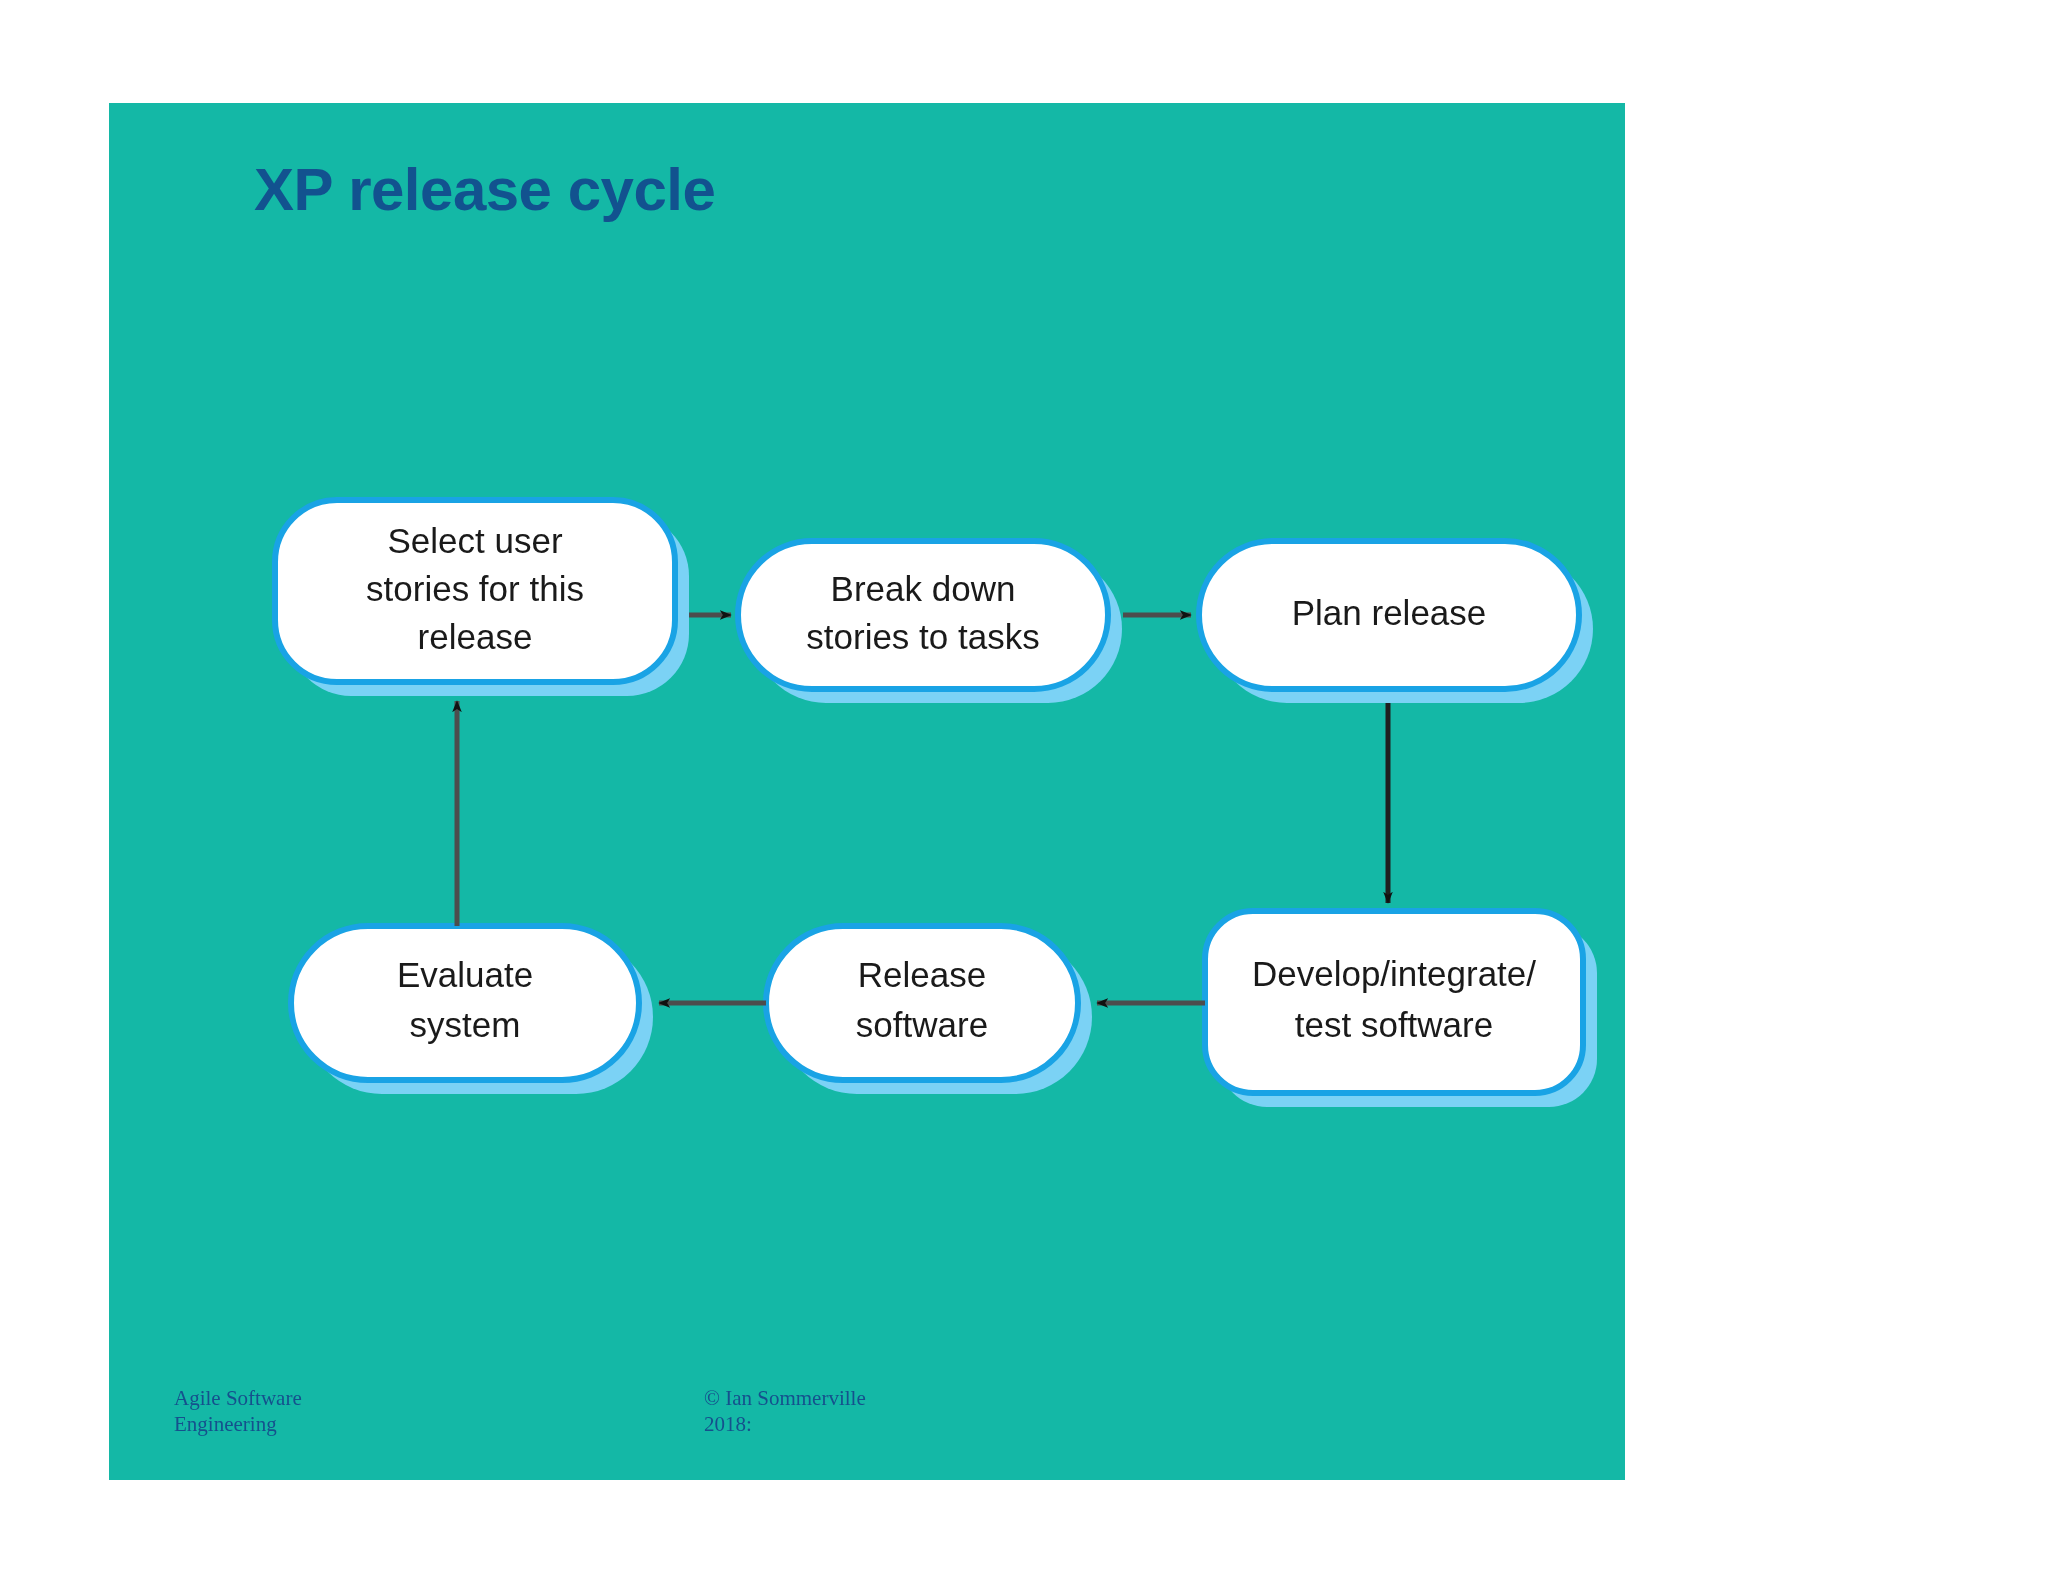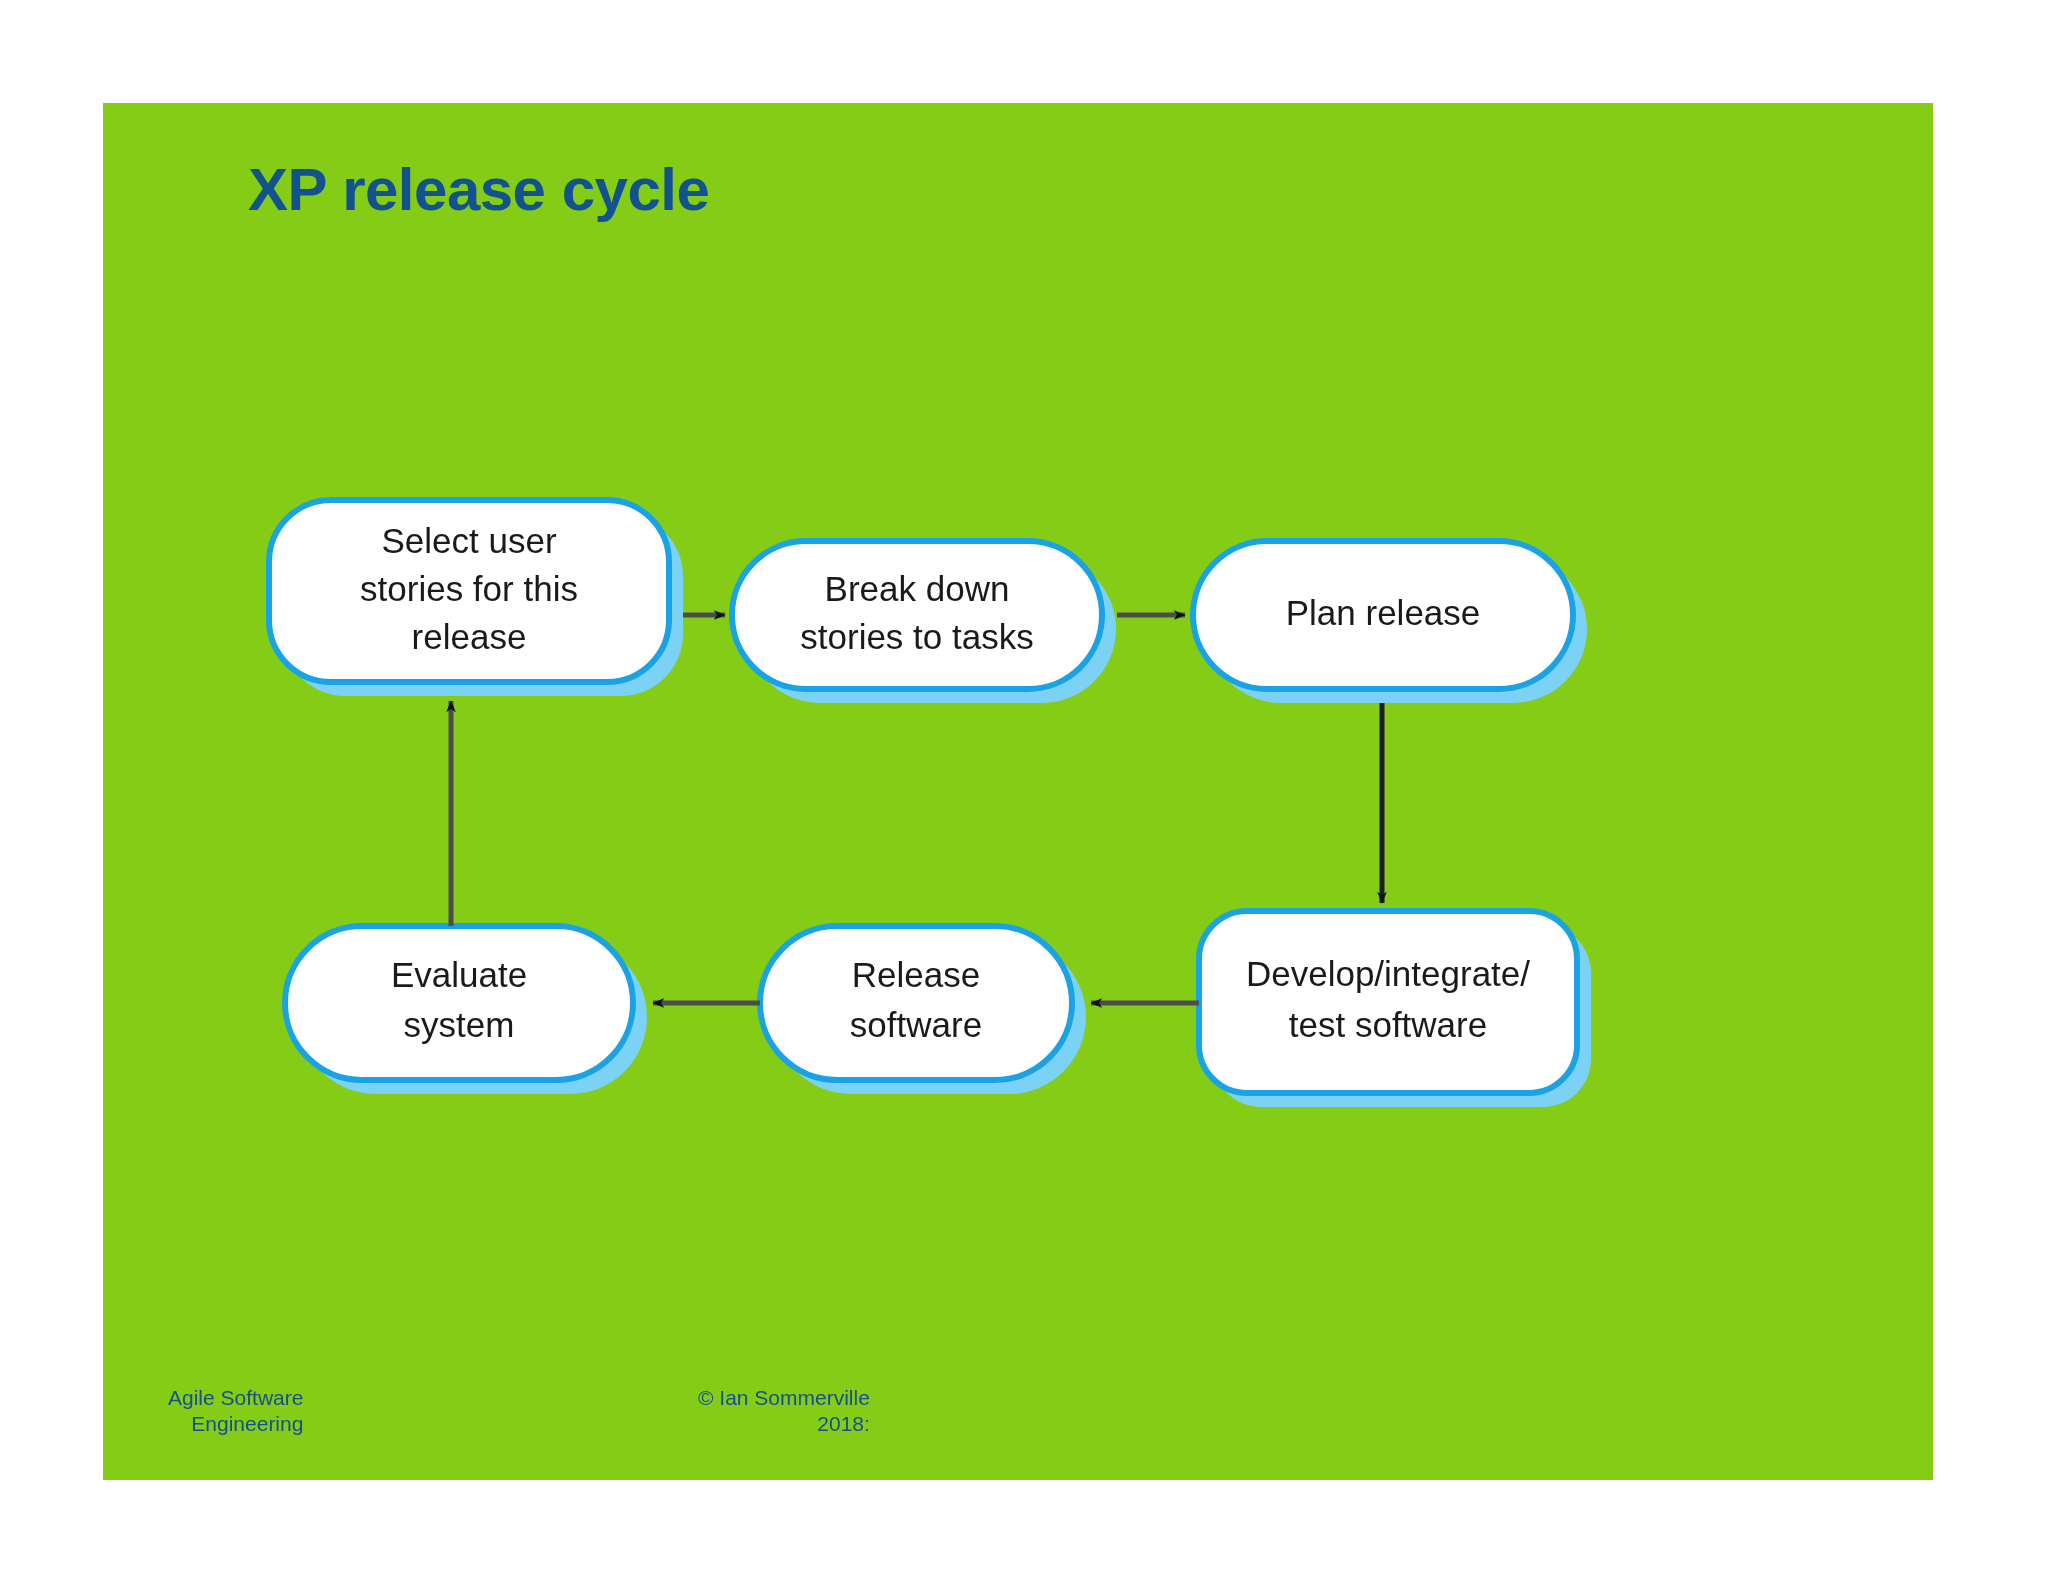--- a/index.html
+++ b/index.html
@@ -8,25 +8,25 @@
     background: #ffffff;
     width: 2048px;
     height: 1582px;
     overflow: hidden;
   }
   body {
     font-family: "Liberation Sans", sans-serif;
   }
   #slide {
     position: absolute;
-    left: 103px;
+    left: 109px;
     top: 103px;
-    width: 1830px;
+    width: 1516px;
     height: 1377px;
-    background: #84cc16;
+    background: #14b8a6;
   }
   #page-title {
     position: absolute;
     left: 145px;
     top: 52px;
     font-family: "Liberation Sans", sans-serif;
     font-weight: bold;
     font-size: 60px;
     letter-spacing: -0.5px;
     color: #12528f;
@@ -41,26 +41,25 @@
   }
   .node-label {
     font-family: "Liberation Sans", sans-serif;
     font-size: 35px;
     fill: #1a1a1a;
     text-anchor: middle;
     dominant-baseline: middle;
   }
   .footer-block {
     position: absolute;
-    font-family: Liberation Sans, sans-serif;
+    font-family: Liberation Serif, serif;
     font-size: 21px;
     line-height: 1.25;
     color: #15508d;
     white-space: pre-line;
-    text-align: right;
   }
   #footer-left  { left: 65px;  top: 1282px; }
   #footer-right { left: 595px; top: 1282px; }
 </style>
 </head>
 <body>
 
 <div id="slide">
 
   <div id="page-title">XP release cycle</div>

